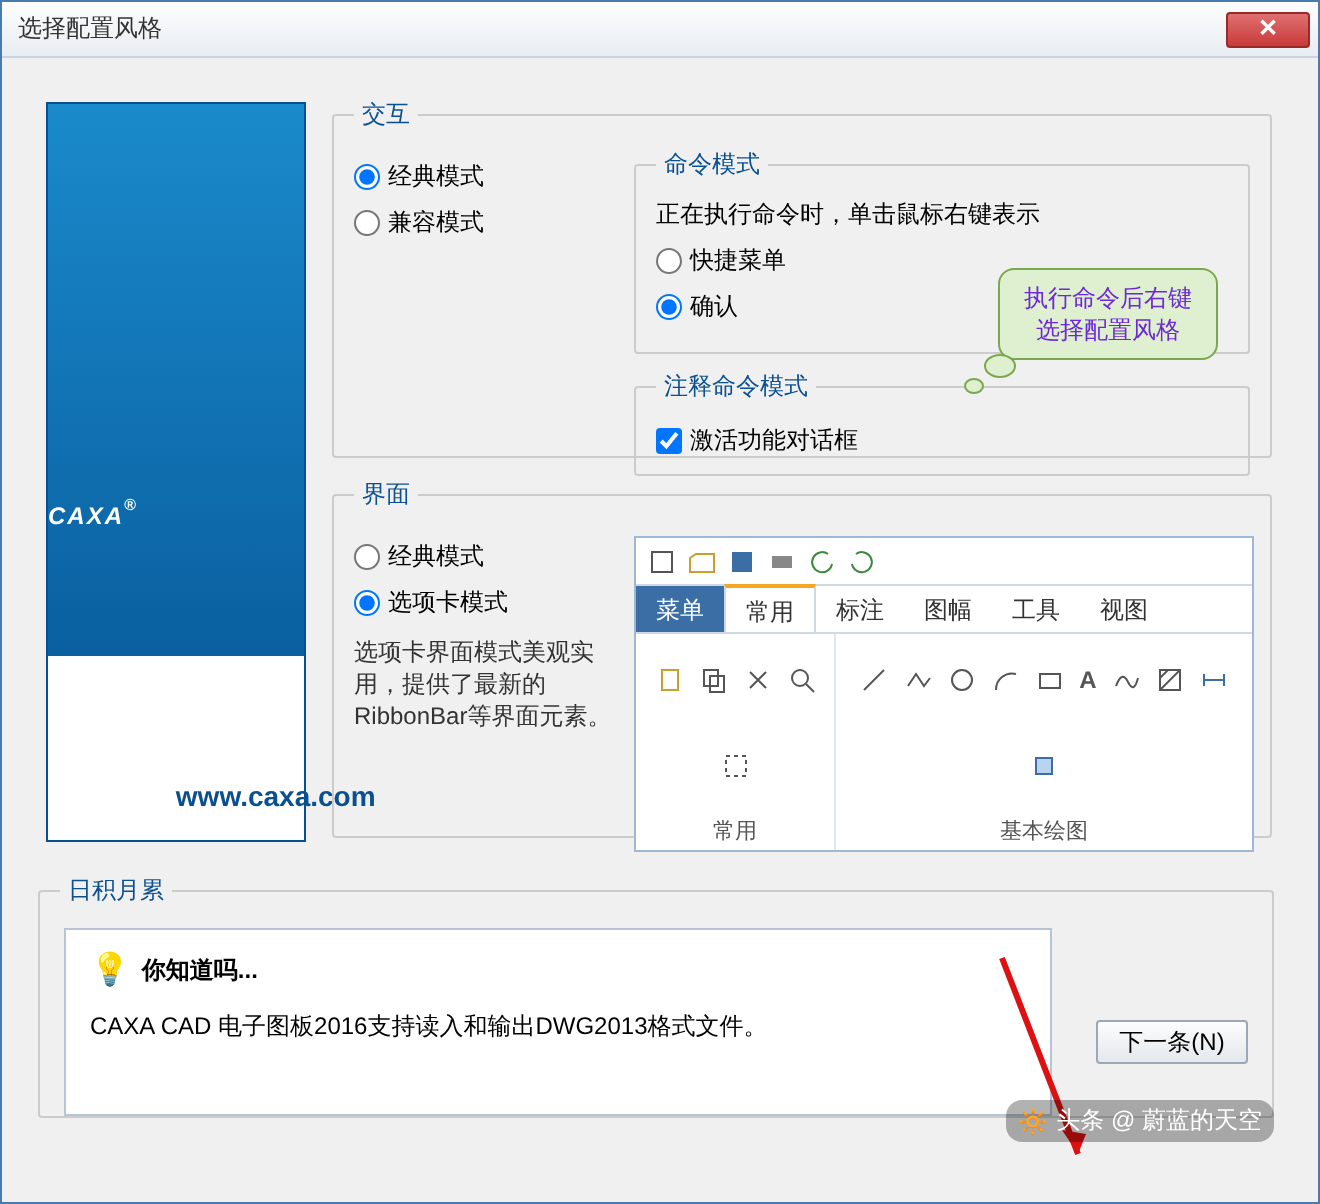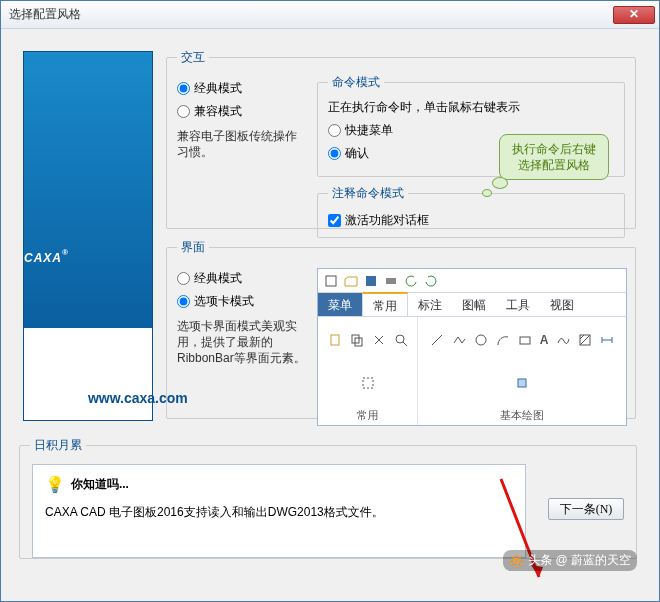--- a/index.html
+++ b/index.html
@@ -37,26 +37,26 @@
 .preview .tab.active { background: #fff; border: 1px solid #d0d8e4; border-bottom: none; border-top: 2px solid #f5a623; margin-top: -1px; }
 .preview .ribbon { display: flex; height: 108px; }
 .preview .group { flex: 1; border-right: 1px solid #e0e6ee; display: flex; flex-direction: column; }
 .preview .group:last-child { border-right: none; }
 .preview .icons { flex: 1; padding: 6px; display: flex; flex-wrap: wrap; gap: 8px; align-items: center; justify-content: center; }
 .preview .gname { text-align: center; font-size: 11px; color: #555; padding: 2px 0; }
 .ico { width: 14px; height: 14px; display: inline-block; }
 .tipbox { border: 1px solid #b8c4d6; background: #fff; margin: 2px 100px 2px 2px; padding: 10px 12px; height: 94px; }
 .tipbox .head { display: flex; align-items: center; gap: 6px; font-weight: bold; margin-bottom: 10px; }
 .bulb { color: #f5c518; font-size: 16px; }
-.next-btn { position: absolute; right: 12px; top: 44px; width: 76px; height: 22px; background: linear-gradient(to bottom,#fdfdfd,#e4e8ec); border: 1px solid #9aa8b8; border-radius: 2px; cursor: pointer; font-family: Liberation Serif, serif; }
+.next-btn { position: absolute; right: 12px; top: 56px; width: 76px; height: 22px; background: linear-gradient(to bottom,#fdfdfd,#e4e8ec); border: 1px solid #9aa8b8; border-radius: 2px; cursor: pointer; }
 .footer { position: absolute; left: 12px; right: 12px; bottom: 10px; height: 26px; display: flex; align-items: center; }
 .footer .spacer { flex: 1; }
 .footer .btn { width: 76px; height: 22px; background: linear-gradient(to bottom,#fdfdfd,#e4e8ec); border: 1px solid #9aa8b8; border-radius: 2px; margin-left: 8px; cursor: pointer; }
 .footer .btn.primary { box-shadow: 0 0 3px #5b9bd5; border-color: #5b9bd5; }
-.callout { position: absolute; background: #dff0d0; border: 1px solid #7aa84f; border-radius: 8px; padding: 6px 10px; color: #4d7c0f; font-size: 12px; line-height: 16px; text-align: center; }
+.callout { position: absolute; background: #dff0d0; border: 1px solid #7aa84f; border-radius: 8px; padding: 6px 10px; color: #6d28d9; font-size: 12px; line-height: 16px; text-align: center; }
 .callout::after, .callout::before { content: ''; position: absolute; border-radius: 50%; background: #dff0d0; border: 1px solid #7aa84f; }
 .callout::after { width: 14px; height: 10px; left: -8px; bottom: -10px; }
 .callout::before { width: 8px; height: 6px; left: -18px; bottom: -18px; }
 .arrow { position: absolute; left: 490px; top: 440px; width: 60px; height: 120px; pointer-events: none; }
 .watermark { position: absolute; right: 22px; bottom: 30px; color: #fff; background: rgba(0,0,0,0.3); padding: 2px 6px; border-radius: 8px; font-size: 11px; display: flex; align-items: center; gap: 4px; }
 </style>
 </head>
 <body>
 
 <div class="window">
@@ -79,21 +79,20 @@
       <legend>交互</legend>
       <div class="radio-col">
         <label class="radio-item">
           <input type="radio" name="jh" checked="" style="">
           <span>经典模式</span>
         </label>
         <label class="radio-item">
           <input type="radio" name="jh" style="">
           <span>兼容模式</span>
         </label>
-        <div class="note">兼容电子图板传统操作习惯。</div>
       </div>
 
       <fieldset class="sub-fs cmdmode">
         <legend>命令模式</legend>
         <div class="desc">正在执行命令时，单击鼠标右键表示</div>
         <label class="radio-item">
           <input type="radio" name="cmd" style="">
           <span>快捷菜单</span>
         </label>
         <label class="radio-item">

